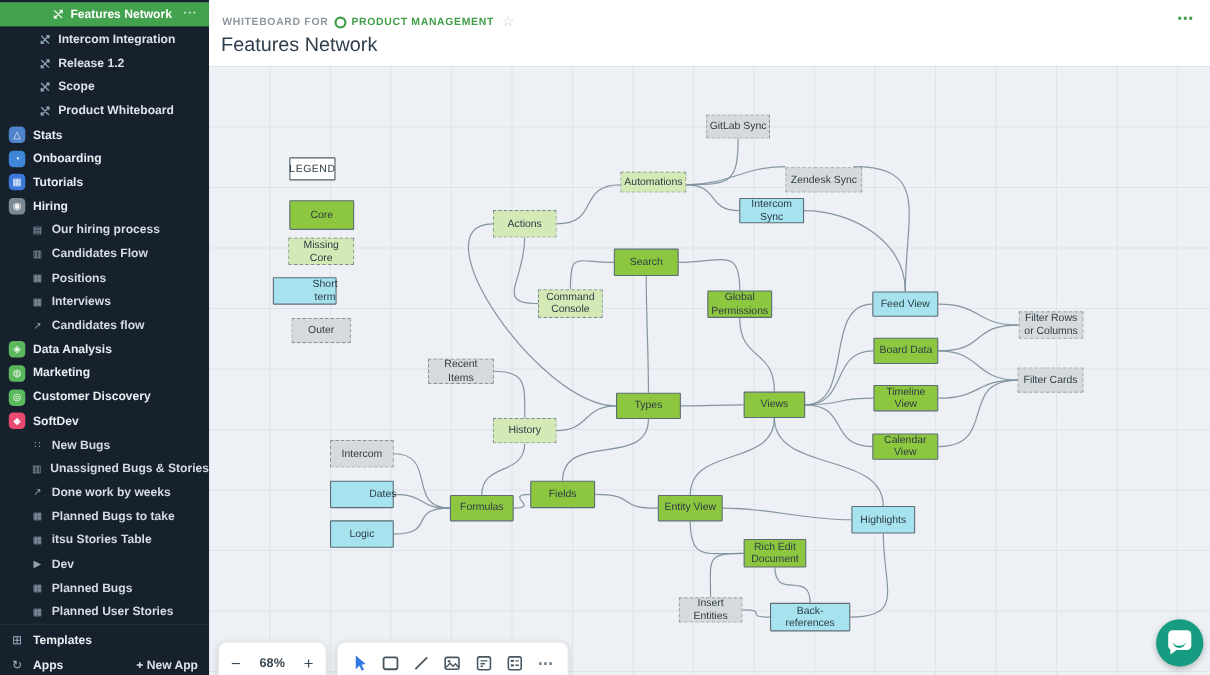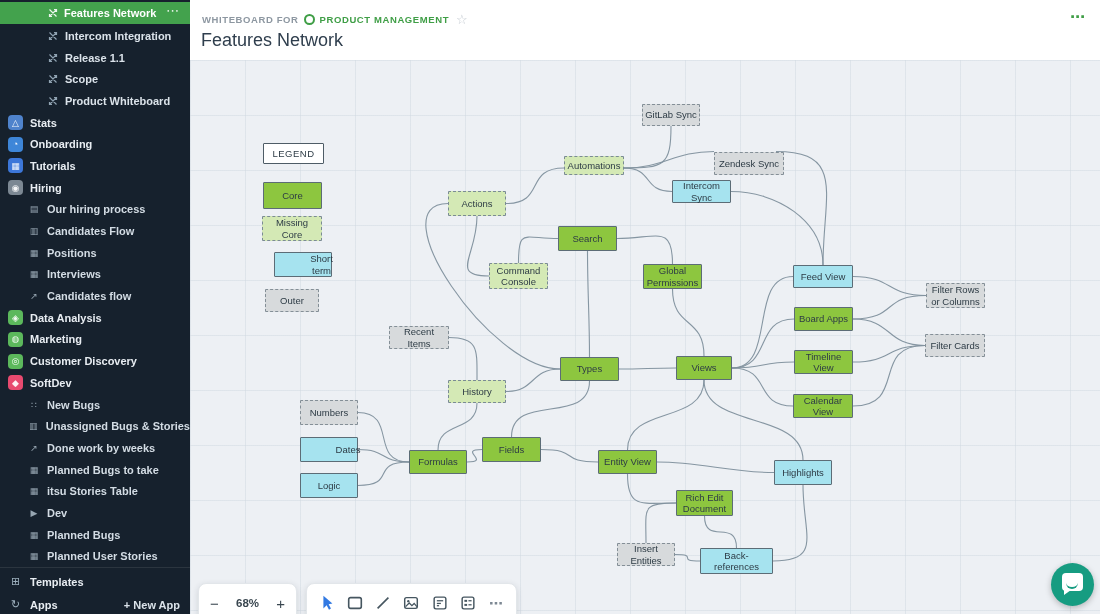--- a/index.html
+++ b/index.html
@@ -7,21 +7,21 @@
        font-family:"Liberation Sans","DejaVu Sans",sans-serif;-webkit-font-smoothing:antialiased;}
 
   
   .sidebar{position:absolute;left:0;top:0;width:190px;height:614px;background:#16212d;z-index:10;}
   .sel-row{margin-top:2px;height:22px;background:#43a24d;display:flex;align-items:center;padding-left:48px;position:relative;}
   .sel-row .wbic svg path{stroke:#eaf5ec;}
   .sel-label{color:#fff;font-size:11px;font-weight:700;margin-left:6px;white-space:nowrap;}
   .sel-menu{position:absolute;right:10px;top:1px;color:#dff0e2;font-size:13px;letter-spacing:1px;cursor:pointer;}
   .rows{position:absolute;top:25px;left:0;right:0;}
   .srow{height:21.7px;display:flex;align-items:center;cursor:pointer;}
-  .srow.wb{padding-left:48px;}
+  .srow.wb{padding-left:36px;}
   .srow.app{padding-left:8px;}
   .srow.sub{padding-left:28px;}
   .slabel{margin-left:7px;font-size:11px;font-weight:600;color:#dbe3ea;white-space:nowrap;}
   .srow.app .slabel{color:#e8edf2;}
   .srow.sub .slabel{color:#d3dce4;}
   .wbic{width:10px;height:10px;display:inline-flex;}
   .appic{width:15px;height:15px;border-radius:4px;display:inline-flex;align-items:center;justify-content:center;
          color:rgba(255,255,255,.92);font-size:9px;flex:0 0 15px;}
   .subic{width:12px;display:inline-flex;justify-content:center;color:#97a6b2;font-size:9px;}
   .sfoot{position:absolute;left:0;right:0;bottom:0;height:46px;background:#16212d;border-top:1px solid rgba(255,255,255,.09);}
@@ -97,21 +97,21 @@
           </svg>
         </span>
         <span class="slabel">Intercom Integration</span>
       </div>
       <div class="srow wb">
         <span class="wbic">
           <svg width="10" height="10" viewBox="0 0 10 10">
             <path d="M1.5 1.5 L8.5 8.5 M8.5 1.5 L1.5 8.5 M6 1.5h2.5V4 M1.5 6v2.5H4" stroke="#8fa2b1" stroke-width="1.2" fill="none"></path>
           </svg>
         </span>
-        <span class="slabel">Release 1.1</span>
+        <span class="slabel">Release 1.2</span>
       </div>
       <div class="srow wb">
         <span class="wbic">
           <svg width="10" height="10" viewBox="0 0 10 10">
             <path d="M1.5 1.5 L8.5 8.5 M8.5 1.5 L1.5 8.5 M6 1.5h2.5V4 M1.5 6v2.5H4" stroke="#8fa2b1" stroke-width="1.2" fill="none"></path>
           </svg>
         </span>
         <span class="slabel">Scope</span>
       </div>
       <div class="srow wb">
@@ -268,44 +268,44 @@
       <path d="M514,320 C514,365 437.5,345 437.5,390" class="edge"></path>
       <path d="M514,320 C514,370 613,350 613,400" class="edge"></path>
       <path d="M467,402 C512,402 539,412.5 584,412.5" class="edge"></path>
       <path d="M437.5,414 C437.5,449 451,443 486,443" class="edge"></path>
       <path d="M456,483 C456,448 451,443 486,443" class="edge"></path>
       <path d="M514.5,456 C514.5,486 546.5,458 546.5,488" class="edge"></path>
       <path d="M485,494.5 C510,494.5 485,501 510,501" class="edge"></path>
       <path d="M613,425 C613,475 633,501 583,501" class="edge"></path>
     </svg>
   <div class="nodes">
-      <div class="node k-legend" style="left: 73px; top: 83px; width: 61px; height: 21px;">LEGEND</div>
+      <div class="node k-legend" style="left: 73px; top: 83px; width: 42px; height: 21px;">LEGEND</div>
       <div class="node k-core" style="left: 73px; top: 122px; width: 59px; height: 27px;">Core</div>
       <div class="node k-missing" style="left: 72px; top: 156px; width: 60px; height: 25px;">Missing Core</div>
-      <div class="node k-short" style="left: 84px; top: 192px; width: 58px; height: 25px; padding-left: 39px;">Short term</div>
+      <div class="node k-short" style="left: 58px; top: 192px; width: 58px; height: 25px; padding-left: 39px;">Short term</div>
       <div class="node k-outer" style="left: 75px; top: 229px; width: 54px; height: 23px;">Outer</div>
       <div class="node k-outer" style="left: 452px; top: 44px; width: 58px; height: 22px;">GitLab Sync</div>
       <div class="node k-outer" style="left: 524px; top: 92px; width: 70px; height: 23px;">Zendesk Sync</div>
       <div class="node k-missing" style="left: 374px; top: 96px; width: 60px; height: 19px;">Automations</div>
       <div class="node k-short" style="left: 482px; top: 120px; width: 59px; height: 23px;">Intercom Sync</div>
       <div class="node k-missing" style="left: 258px; top: 131px; width: 58px; height: 25px;">Actions</div>
       <div class="node k-core" style="left: 368px; top: 166px; width: 59px; height: 25px;">Search</div>
       <div class="node k-missing" style="left: 299px; top: 203px; width: 59px; height: 26px;">Command Console</div>
       <div class="node k-core" style="left: 453px; top: 204px; width: 59px; height: 25px;">Global Permissions</div>
       <div class="node k-short" style="left: 603px; top: 205px; width: 60px; height: 23px;">Feed View</div>
       <div class="node k-outer" style="left: 736px; top: 223px; width: 59px; height: 25px;">Filter Rows or Columns</div>
       <div class="node k-outer" style="left: 199px; top: 266px; width: 60px; height: 23px;">Recent Items</div>
-      <div class="node k-core" style="left: 604px; top: 247px; width: 59px; height: 24px;">Board Apps</div>
+      <div class="node k-core" style="left: 604px; top: 247px; width: 59px; height: 24px;">Board Data</div>
       <div class="node k-outer" style="left: 735px; top: 274px; width: 60px; height: 23px;">Filter Cards</div>
       <div class="node k-core" style="left: 370px; top: 297px; width: 59px; height: 24px;">Types</div>
       <div class="node k-core" style="left: 486px; top: 296px; width: 56px; height: 24px;">Views</div>
       <div class="node k-core" style="left: 604px; top: 290px; width: 59px; height: 24px;">Timeline View</div>
       <div class="node k-missing" style="left: 258px; top: 320px; width: 58px; height: 23px;">History</div>
       <div class="node k-core" style="left: 603px; top: 334px; width: 60px; height: 24px;">Calendar View</div>
-      <div class="node k-outer" style="left: 110px; top: 340px; width: 58px; height: 25px;">Numbers</div>
+      <div class="node k-outer" style="left: 110px; top: 340px; width: 58px; height: 25px;">Intercom</div>
       <div class="node k-short" style="left: 110px; top: 377px; width: 58px; height: 25px; padding-left: 40px;">Dates</div>
       <div class="node k-core" style="left: 219px; top: 390px; width: 58px; height: 24px;">Formulas</div>
       <div class="node k-core" style="left: 292px; top: 377px; width: 59px; height: 25px;">Fields</div>
       <div class="node k-core" style="left: 408px; top: 390px; width: 59px; height: 24px;">Entity View</div>
       <div class="node k-short" style="left: 110px; top: 413px; width: 58px; height: 25px;">Logic</div>
       <div class="node k-short" style="left: 584px; top: 400px; width: 58px; height: 25px;">Highlights</div>
       <div class="node k-core" style="left: 486px; top: 430px; width: 57px; height: 26px;">Rich Edit Document</div>
       <div class="node k-outer" style="left: 427px; top: 483px; width: 58px; height: 23px;">Insert Entities</div>
       <div class="node k-short" style="left: 510px; top: 488px; width: 73px; height: 26px;">Back-references</div>
     </div>

